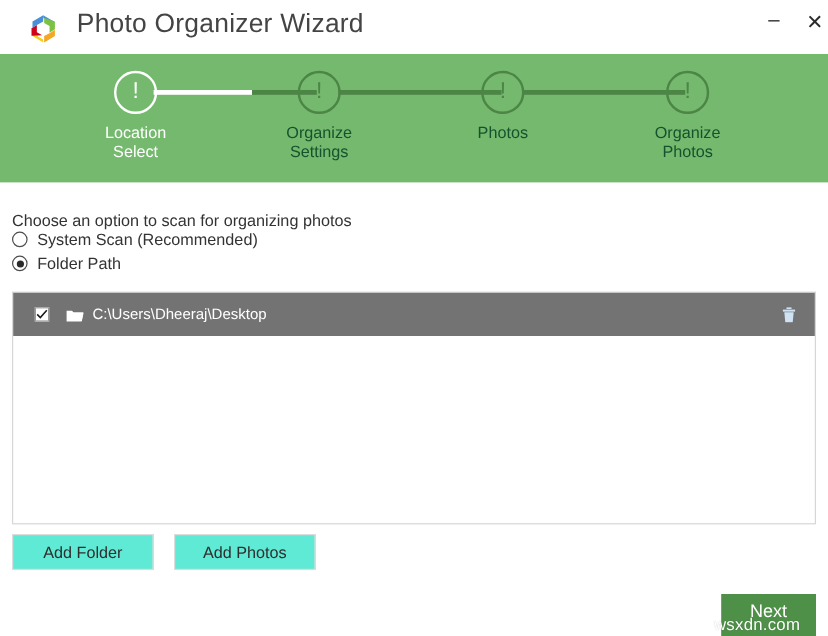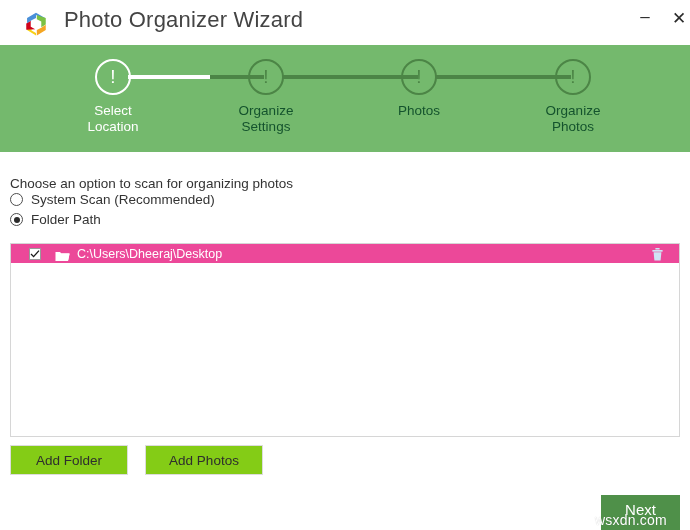--- a/index.html
+++ b/index.html
@@ -176,22 +176,22 @@
     color: #3a3a3a;
   }
   .th-remove {
     position: absolute;
     right: 11px; top: 4px;
     font-size: 12.5px;
     font-weight: bold;
     color: #3a3a3a;
   }
   .table-row {
-    height: 19px;
-    background: #ec4899;
+    height: 36px;
+    background: #737373;
     position: relative;
     display: flex;
     align-items: center;
   }
   .row-check {
     position: absolute;
     left: 18px;
     width: 12px; height: 12px;
     background: #ffffff;
     border: 1px solid #9a9a9a;
@@ -216,21 +216,21 @@
   }
   .trash-icon {
     position: absolute;
     right: 16px;
     width: 11px; height: 13px;
   }
 
   
   .btn {
     position: absolute;
-    background: #84cc16;
+    background: #5eead4;
     border: 1px solid #dcdcdc;
     box-sizing: border-box;
     font-size: 13.5px;
     color: #2e2e2e;
     display: flex;
     align-items: center;
     justify-content: center;
     font-family: "Liberation Sans", sans-serif;
     cursor: default;
   }
@@ -290,22 +290,22 @@
   </div>
   <div class="connector" style="left:435px; width:136px;">
     <div class="rest" style="width:100%"></div>
   </div>
 
   <div class="step active" style="left:48px;">
     <div class="step-circle">
       <span class="bang">!</span>
     </div>
     <div class="step-label">
+      <div>Location</div>
       <div>Select</div>
-      <div>Location</div>
     </div>
   </div>
 
   <div class="step" style="left:201px;">
     <div class="step-circle">
       <span class="bang">!</span>
     </div>
     <div class="step-label">
       <div>Organize</div>
       <div>Settings</div>

